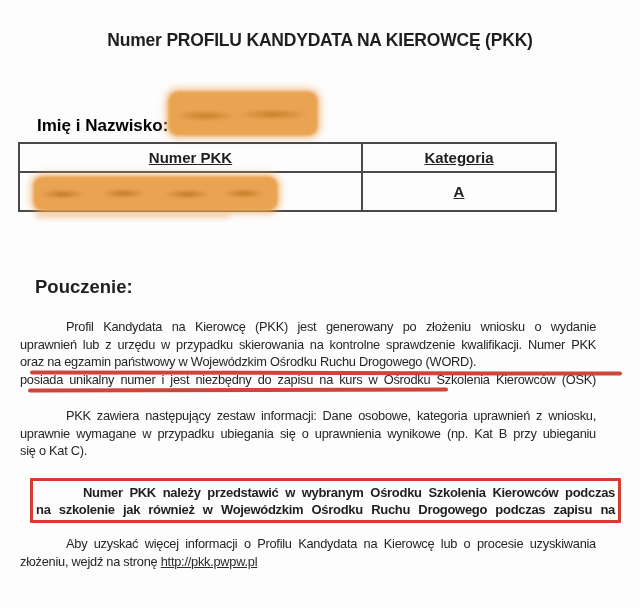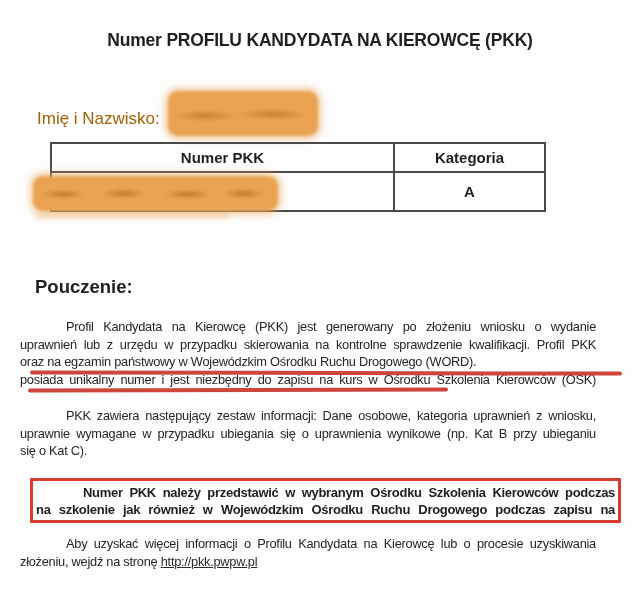--- a/index.html
+++ b/index.html
@@ -11,22 +11,22 @@
     color:#262626;
     overflow:hidden;
   }
   
   .doc-title{
     position:absolute;top:30px;left:0;width:640px;
     text-align:center;font-weight:bold;font-size:17.5px;
     letter-spacing:-0.2px;color:#1f1f1f;
   }
   .name-label{
-    position:absolute;left:37px;top:109px;
-    font-weight:normal;font-size:17px;color:#a16207;
+    position:absolute;left:37px;top:116px;
+    font-weight:bold;font-size:17px;color:#000000;
   }
   .pouczenie{
     position:absolute;left:35px;top:276px;
     font-weight:bold;font-size:18.5px;color:#1f1f1f;
   }
   
   .redaction{
     position:absolute;border-radius:10px;
     background-color:#e9a351;
     filter:blur(1.4px);
@@ -45,22 +45,22 @@
       radial-gradient(ellipse 30px 6px at 37% 50%, rgba(185,112,28,0.9), rgba(185,112,28,0) 75%),
       radial-gradient(ellipse 32px 6px at 63% 52%, rgba(185,112,28,0.9), rgba(185,112,28,0) 75%),
       radial-gradient(ellipse 28px 6px at 86% 50%, rgba(185,112,28,0.9), rgba(185,112,28,0) 75%);
   }
   .table-smudge{
     position:absolute;left:35px;top:213px;width:195px;height:6px;
     background:rgba(233,163,81,0.28);filter:blur(2px);border-radius:3px;
   }
   
   table.pkk-table{
-    position:absolute;left:50px;top:142px;width:496px;
-    border-collapse:collapse;table-layout:fixed;
+    position:absolute;left:18px;top:142px;width:539px;
+    border-collapse:collapse;table-layout:fixed;text-decoration:underline;
   }
   .pkk-table th,.pkk-table td{
     border:2px solid #4a4a4a;text-align:center;vertical-align:middle;
     font-size:15px;font-weight:bold;color:#1f1f1f;padding:0;
   }
   .pkk-table th{height:27px;}
   .pkk-table td{height:37px;}
   .col-pkk{width:343px;}
   
   .para{
@@ -127,21 +127,21 @@
       </tr>
     </tbody>
   </table>
   <div class="redaction pkk-redaction"></div>
   <div class="table-smudge"></div>
 
   <div class="pouczenie">Pouczenie:</div>
 
   <div class="para" id="para1">
     <div class="pline indent">Profil Kandydata na Kierowcę (PKK) jest generowany po złożeniu wniosku o wydanie</div>
-    <div class="pline">uprawnień lub z urzędu w przypadku skierowania na kontrolne sprawdzenie kwalifikacji. Profil PKK</div>
+    <div class="pline">uprawnień lub z urzędu w przypadku skierowania na kontrolne sprawdzenie kwalifikacji. Numer PKK</div>
     <div class="pline lastline">oraz na egzamin państwowy w Wojewódzkim Ośrodku Ruchu Drogowego (WORD).</div>
     <div class="pline">posiada unikalny numer i jest niezbędny do zapisu na kurs w Ośrodku Szkolenia Kierowców (OSK)</div>
   </div>
   <div class="red-underline" id="underline1"></div>
   <div class="red-underline" id="underline2"></div>
 
   <div class="para" id="para2">
     <div class="pline indent">PKK zawiera następujący zestaw informacji: Dane osobowe, kategoria uprawnień z wniosku,</div>
     <div class="pline">uprawnie wymagane w przypadku ubiegania się o uprawnienia wynikowe (np. Kat B przy ubieganiu</div>
     <div class="pline lastline">się o Kat C).</div>

